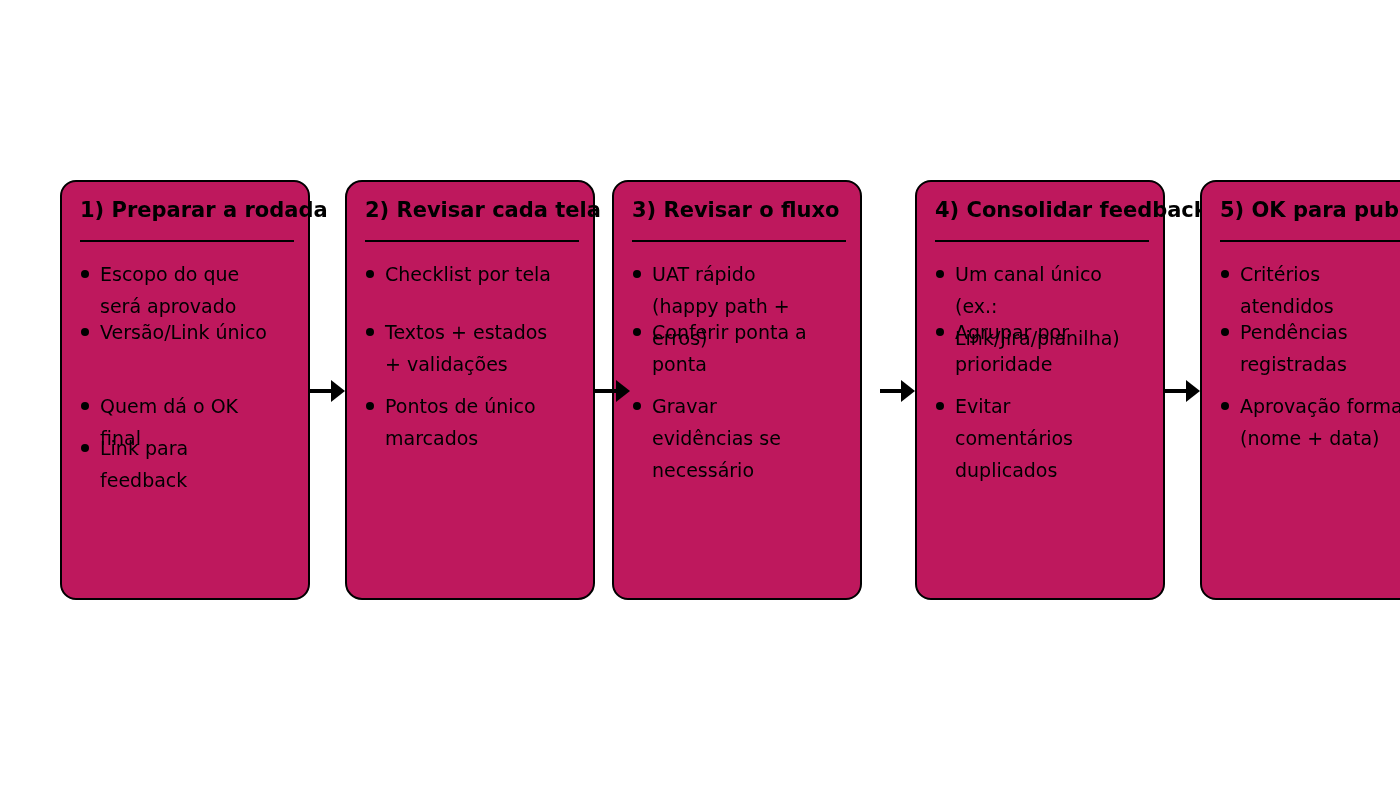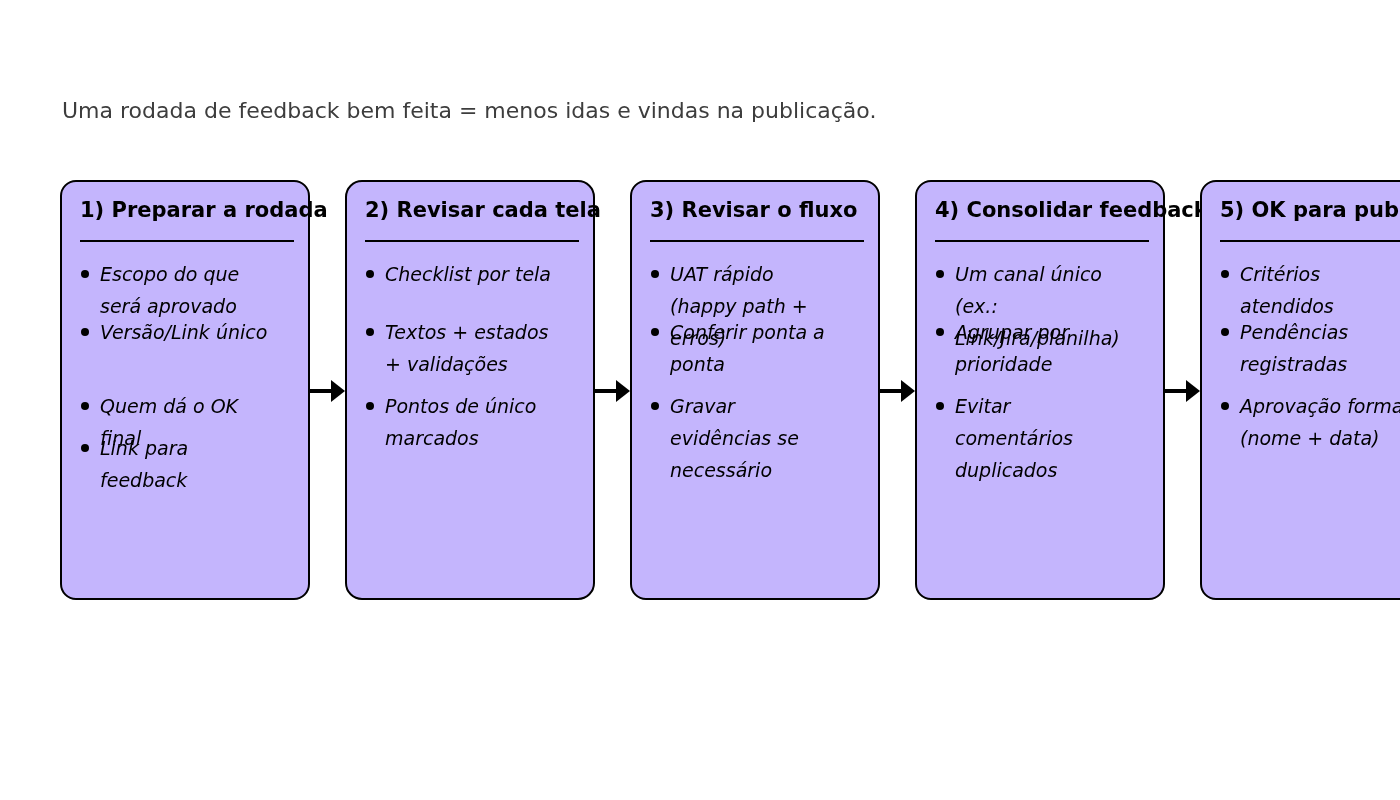--- a/index.html
+++ b/index.html
@@ -14,39 +14,39 @@
     position:absolute; left:60px; top:38px;
     font-size:42px; font-weight:bold; white-space:nowrap; color:#000000;
   }
   .page-subtitle {
     position:absolute; left:62px; top:98px;
     font-size:22px; color:#3d3d3d; white-space:nowrap;
   }
 
   .box {
     position:absolute; top:180px; width:250px; height:420px;
-    background:#c4b5fd; border:2px solid #000000; border-radius:16px;
+    background:#be185d; border:2px solid #000000; border-radius:16px;
   }
   .box1 { left:60px;   z-index:1; }
   .box2 { left:345px;  z-index:2;border-radius:17px; }
-  .box3 { left:630px;  z-index:3; }
+  .box3 { left:612px;  z-index:3; }
   .box4 { left:915px;  z-index:4; }
   .box5 { left:1200px; z-index:5; }
 
   .box-title {
     position:absolute; top:16px; left:18px;
     font-size:21px; font-weight:bold; white-space:nowrap; color:#000000;
   }
   .rule {
     position:absolute; top:58px; left:18px; width:214px; height:0;
     border-top:2px solid #000000;
   }
 
   .bullets { position:absolute; top:76px; left:18px; width:214px; }
-  .bullet  { position:absolute; left:0; width:214px;font-style:italic; }
+  .bullet  { position:absolute; left:0; width:214px; }
   .bullet.b0 { top:0px; }
   .bullet.b1 { top:58px; }
   .bullet.b2 { top:116px;margin-top:16px; }
   .bullet.b3 { top:174px; }
 
   .dot {
     position:absolute; left:1px; top:12px; width:8px; height:8px;
     background:#000000; border-radius:50%;
   }
   .btext {
@@ -69,21 +69,20 @@
   .tip-text {
     position:absolute; left:62px; top:740px;
     font-size:22px; color:#3d3d3d; white-space:nowrap;
   }
 </style>
 </head>
 <body>
 
 <div class="canvas">
 
-  <p class="page-subtitle">Uma rodada de feedback bem feita = menos idas e vindas na publicação.</p>
 
   <section class="box box1">
     <h2 class="box-title">1) Preparar a rodada</h2>
     <div class="rule"></div>
     <div class="bullets">
       <div class="bullet b0">
         <span class="dot"></span>
         <span class="btext">Escopo do que
 será aprovado</span>
       </div>

